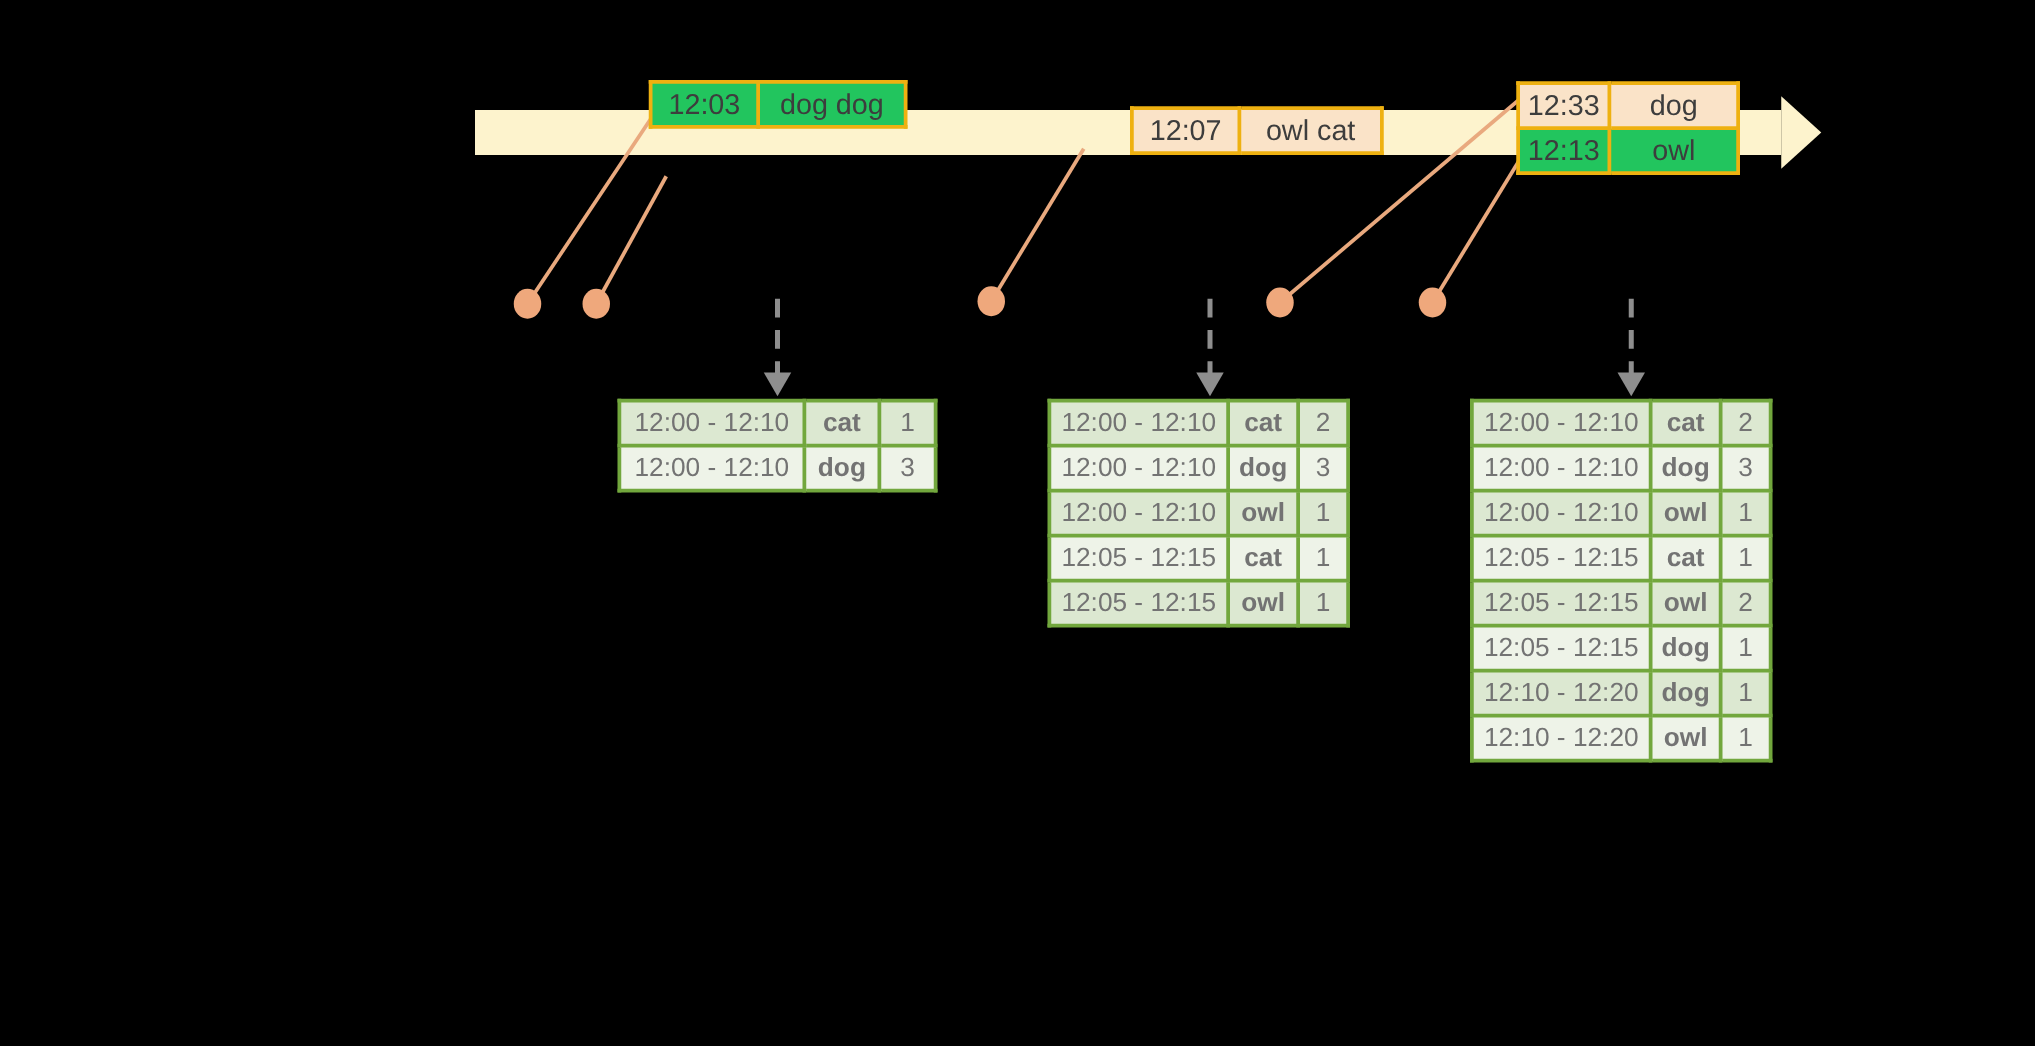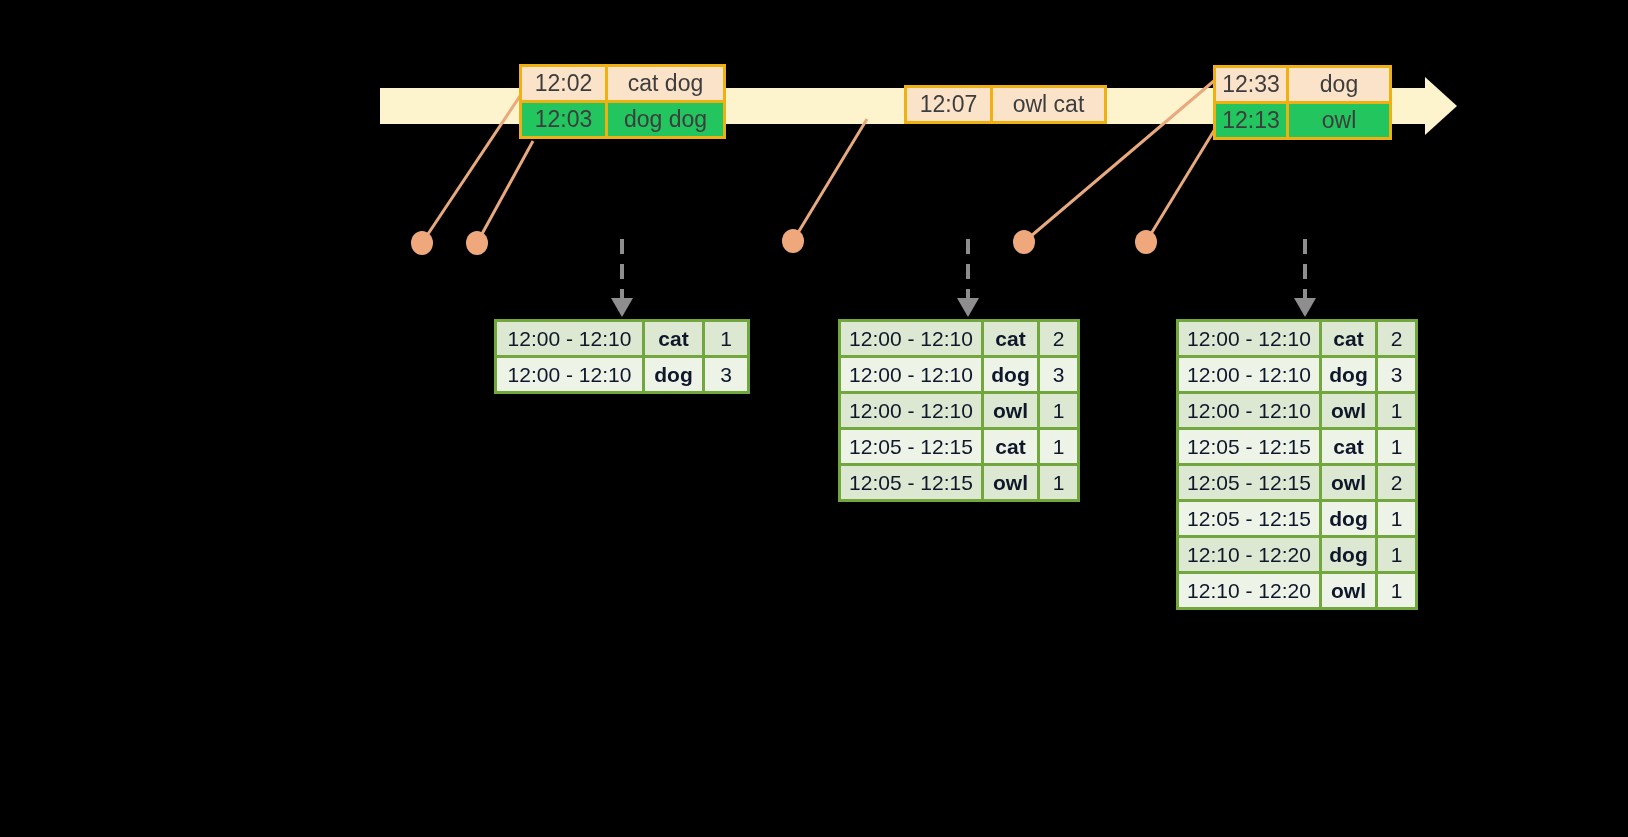--- a/index.html
+++ b/index.html
@@ -49,21 +49,21 @@
     z-index: 2;
     border-collapse: collapse;
     table-layout: fixed;
   }
   table.gtable td {
     border: 3px solid #72a73d;
     height: 33px;
     text-align: center;
     vertical-align: middle;
     font-size: 21px;
-    color: #0f172a;
+    color: #737373;
     padding: 0;
   }
   table.gtable tr.rowA td { background: #dce8d1; }
   table.gtable tr.rowB td { background: #eef3e8; }
   td.g-window { width: 140px; }
   td.g-word   { width: 53px; font-weight: bold;  }
   td.g-count  { width: 37px;  }
   #gtable1 td.g-window { width: 145px; }
   #gtable1 td.g-word   { width: 57px;  }
   #gtable1 td.g-count  { width: 42px;  }
@@ -99,24 +99,20 @@
       <polygon points="957,298 979,298 968,317" fill="#8e8e8e"></polygon>
     </g>
     <g>
       <line x1="1305" y1="239" x2="1305" y2="301" stroke="#8e8e8e" stroke-width="4" stroke-dasharray="15 10"></line>
       <polygon points="1294,298 1316,298 1305,317" fill="#8e8e8e"></polygon>
     </g>
   </svg>
 
   <table id="etable1" class="etable" style="left:519px; top:64px;">
     <tbody>
-        <tr class="rowA">
-      <td class="e-time">12:02</td>
-      <td class="e-words">cat dog</td>
-    </tr>
     <tr class="rowB">
       <td class="e-time">12:03</td>
       <td class="e-words">dog dog</td>
     </tr>
   </tbody>
     </table>
 
   <table id="etable2" class="etable" style="left:904px; top:85px;">
     <tbody>
         <tr class="rowA">

